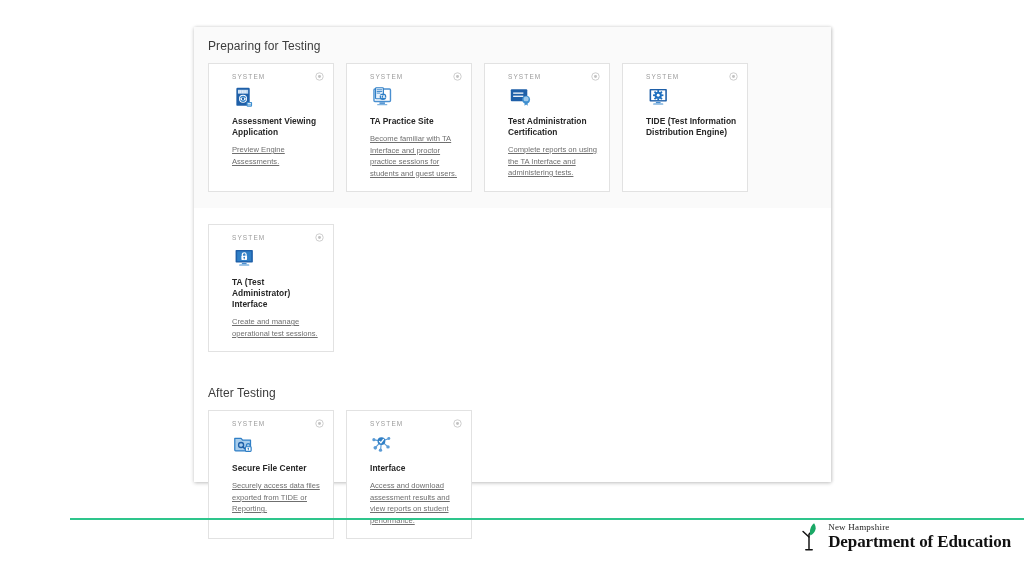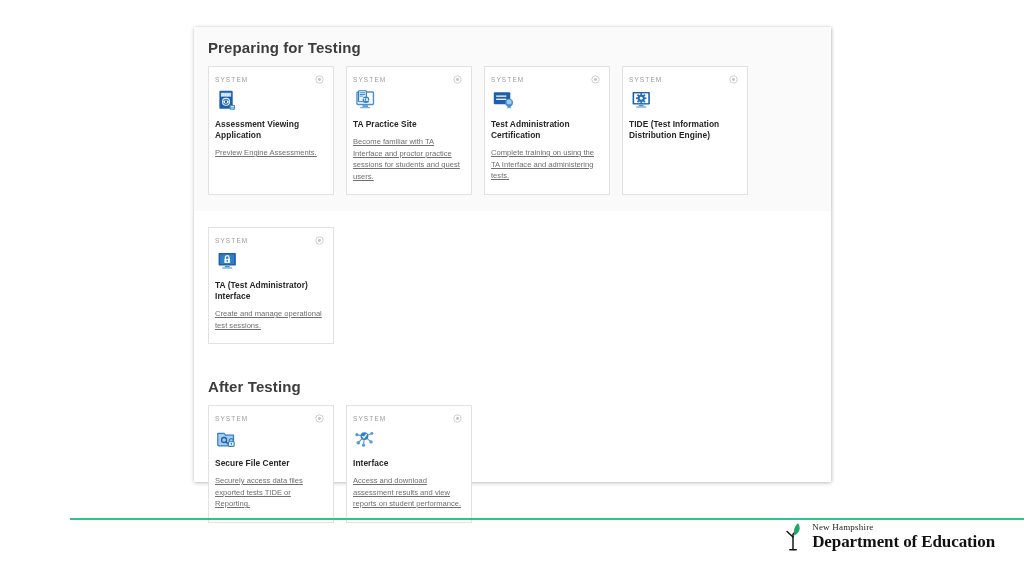--- a/index.html
+++ b/index.html
@@ -35,40 +35,40 @@
 
   
   .section {
     padding: 12px 14px 16px 14px;
     box-sizing: border-box;
   }
   .section.shaded {
     background: #fafafa;
   }
   .section-title {
-    font-size: 15px;
-    font-weight: bold;
+    font-size: 12px;
+    font-weight: normal;
     color: #3c3c3c;
     letter-spacing: .1px;
     margin: 0 0 10px 0;
   }
 
   .card-row {
     display: flex;
     flex-direction: row;
     gap: 12px;
   }
 
   
   .card {
     width: 126px;
     background: #ffffff;
     border: 1px solid #e2e2e2;
     box-sizing: border-box;
-    padding: 8px 9px 12px 6px;
+    padding: 8px 9px 12px 23px;
     display: flex;
     flex-direction: column;
   }
   .card.tall-1 { min-height: 122px; }
   .card.tall-2 { min-height: 117px; }
   .card.tall-3 { min-height: 104px; }
 
   .card-head {
     display: flex;
     align-items: flex-start;
@@ -115,21 +115,21 @@
   .footer-rule {
     position: absolute;
     left: 70px;
     right: 0;
     top: 518px;
     height: 2px;
     background: #2ec58c;
   }
   .footer-logo {
     position: absolute;
-    right: 29px;
+    right: 13px;
     top: 521px;
     display: flex;
     align-items: center;
     gap: 8px;
   }
   .sprout-icon { width: 22px; height: 30px; flex: 0 0 auto; }
   .logo-text { line-height: 1; }
   .logo-sub {
     font-family: "Liberation Serif", serif;
     font-size: 9px;
@@ -225,21 +225,21 @@
             <rect x="3" y="3" width="21" height="15" rx="1.2" fill="#1e5fa8"></rect>
             <g fill="#ffffff">
               <rect x="6" y="7" width="13" height="1.6"></rect>
               <rect x="6" y="11" width="13" height="1.6"></rect>
             </g>
             <circle cx="22.5" cy="16" r="5" fill="#3f8fd0"></circle>
             <circle cx="22.5" cy="15.2" r="3.2" fill="#9fc9ea"></circle>
             <path d="M20.5 18.5 L20.5 24 L22.5 22.4 L24.5 24 L24.5 18.5 Z" fill="#3f8fd0"></path>
           </svg>
           <div class="card-title">Test Administration Certification</div>
-          <div class="card-desc">Complete training on using the TA Interface and administering tests.</div>
+          <div class="card-desc">Complete reports on using the TA Interface and administering tests.</div>
         </div>
 
         <div class="card tall-1">
           <div class="card-head">
             <span class="card-kicker">SYSTEM</span>
             <svg class="info-icon" viewBox="0 0 16 16">
               <circle cx="8" cy="8" r="6.6" fill="none" stroke="#c6c6c6" stroke-width="1.6"></circle>
               <circle cx="8" cy="8" r="2.6" fill="#bfbfbf"></circle>
             </svg>
           </div>
@@ -310,21 +310,21 @@
           <svg class="card-icon" viewBox="0 0 32 28">
             <path d="M3 5.5 h8 l2 2.4 h10 v12.6 a1 1 0 0 1 -1 1 H4 a1 1 0 0 1 -1 -1 Z" fill="#a8cdec" stroke="#2f7fc6" stroke-width="1.6" stroke-linejoin="round"></path>
             <circle cx="11" cy="14" r="3.2" fill="none" stroke="#1e5fa8" stroke-width="1.7"></circle>
             <line x1="13.4" y1="16.4" x2="15.8" y2="18.8" stroke="#1e5fa8" stroke-width="1.9" stroke-linecap="round"></line>
             <path d="M17.8 16.4 v-1.9 a2.4 2.4 0 0 1 4.8 0 v1.9" fill="none" stroke="#2f7fc6" stroke-width="1.6"></path>
             <rect x="16.6" y="16.2" width="7.2" height="5.8" rx="1" fill="#ffffff" stroke="#2f7fc6" stroke-width="1.5"></rect>
             <circle cx="20.2" cy="18.6" r="1" fill="#2f7fc6"></circle>
             <rect x="19.7" y="18.9" width="1" height="1.9" fill="#2f7fc6"></rect>
           </svg>
           <div class="card-title">Secure File Center</div>
-          <div class="card-desc">Securely access data files exported tests TIDE or Reporting.</div>
+          <div class="card-desc">Securely access data files exported from TIDE or Reporting.</div>
         </div>
 
         <div class="card tall-3">
           <div class="card-head">
             <span class="card-kicker">SYSTEM</span>
             <svg class="info-icon" viewBox="0 0 16 16">
               <circle cx="8" cy="8" r="6.6" fill="none" stroke="#c6c6c6" stroke-width="1.6"></circle>
               <circle cx="8" cy="8" r="2.6" fill="#bfbfbf"></circle>
             </svg>
           </div>

